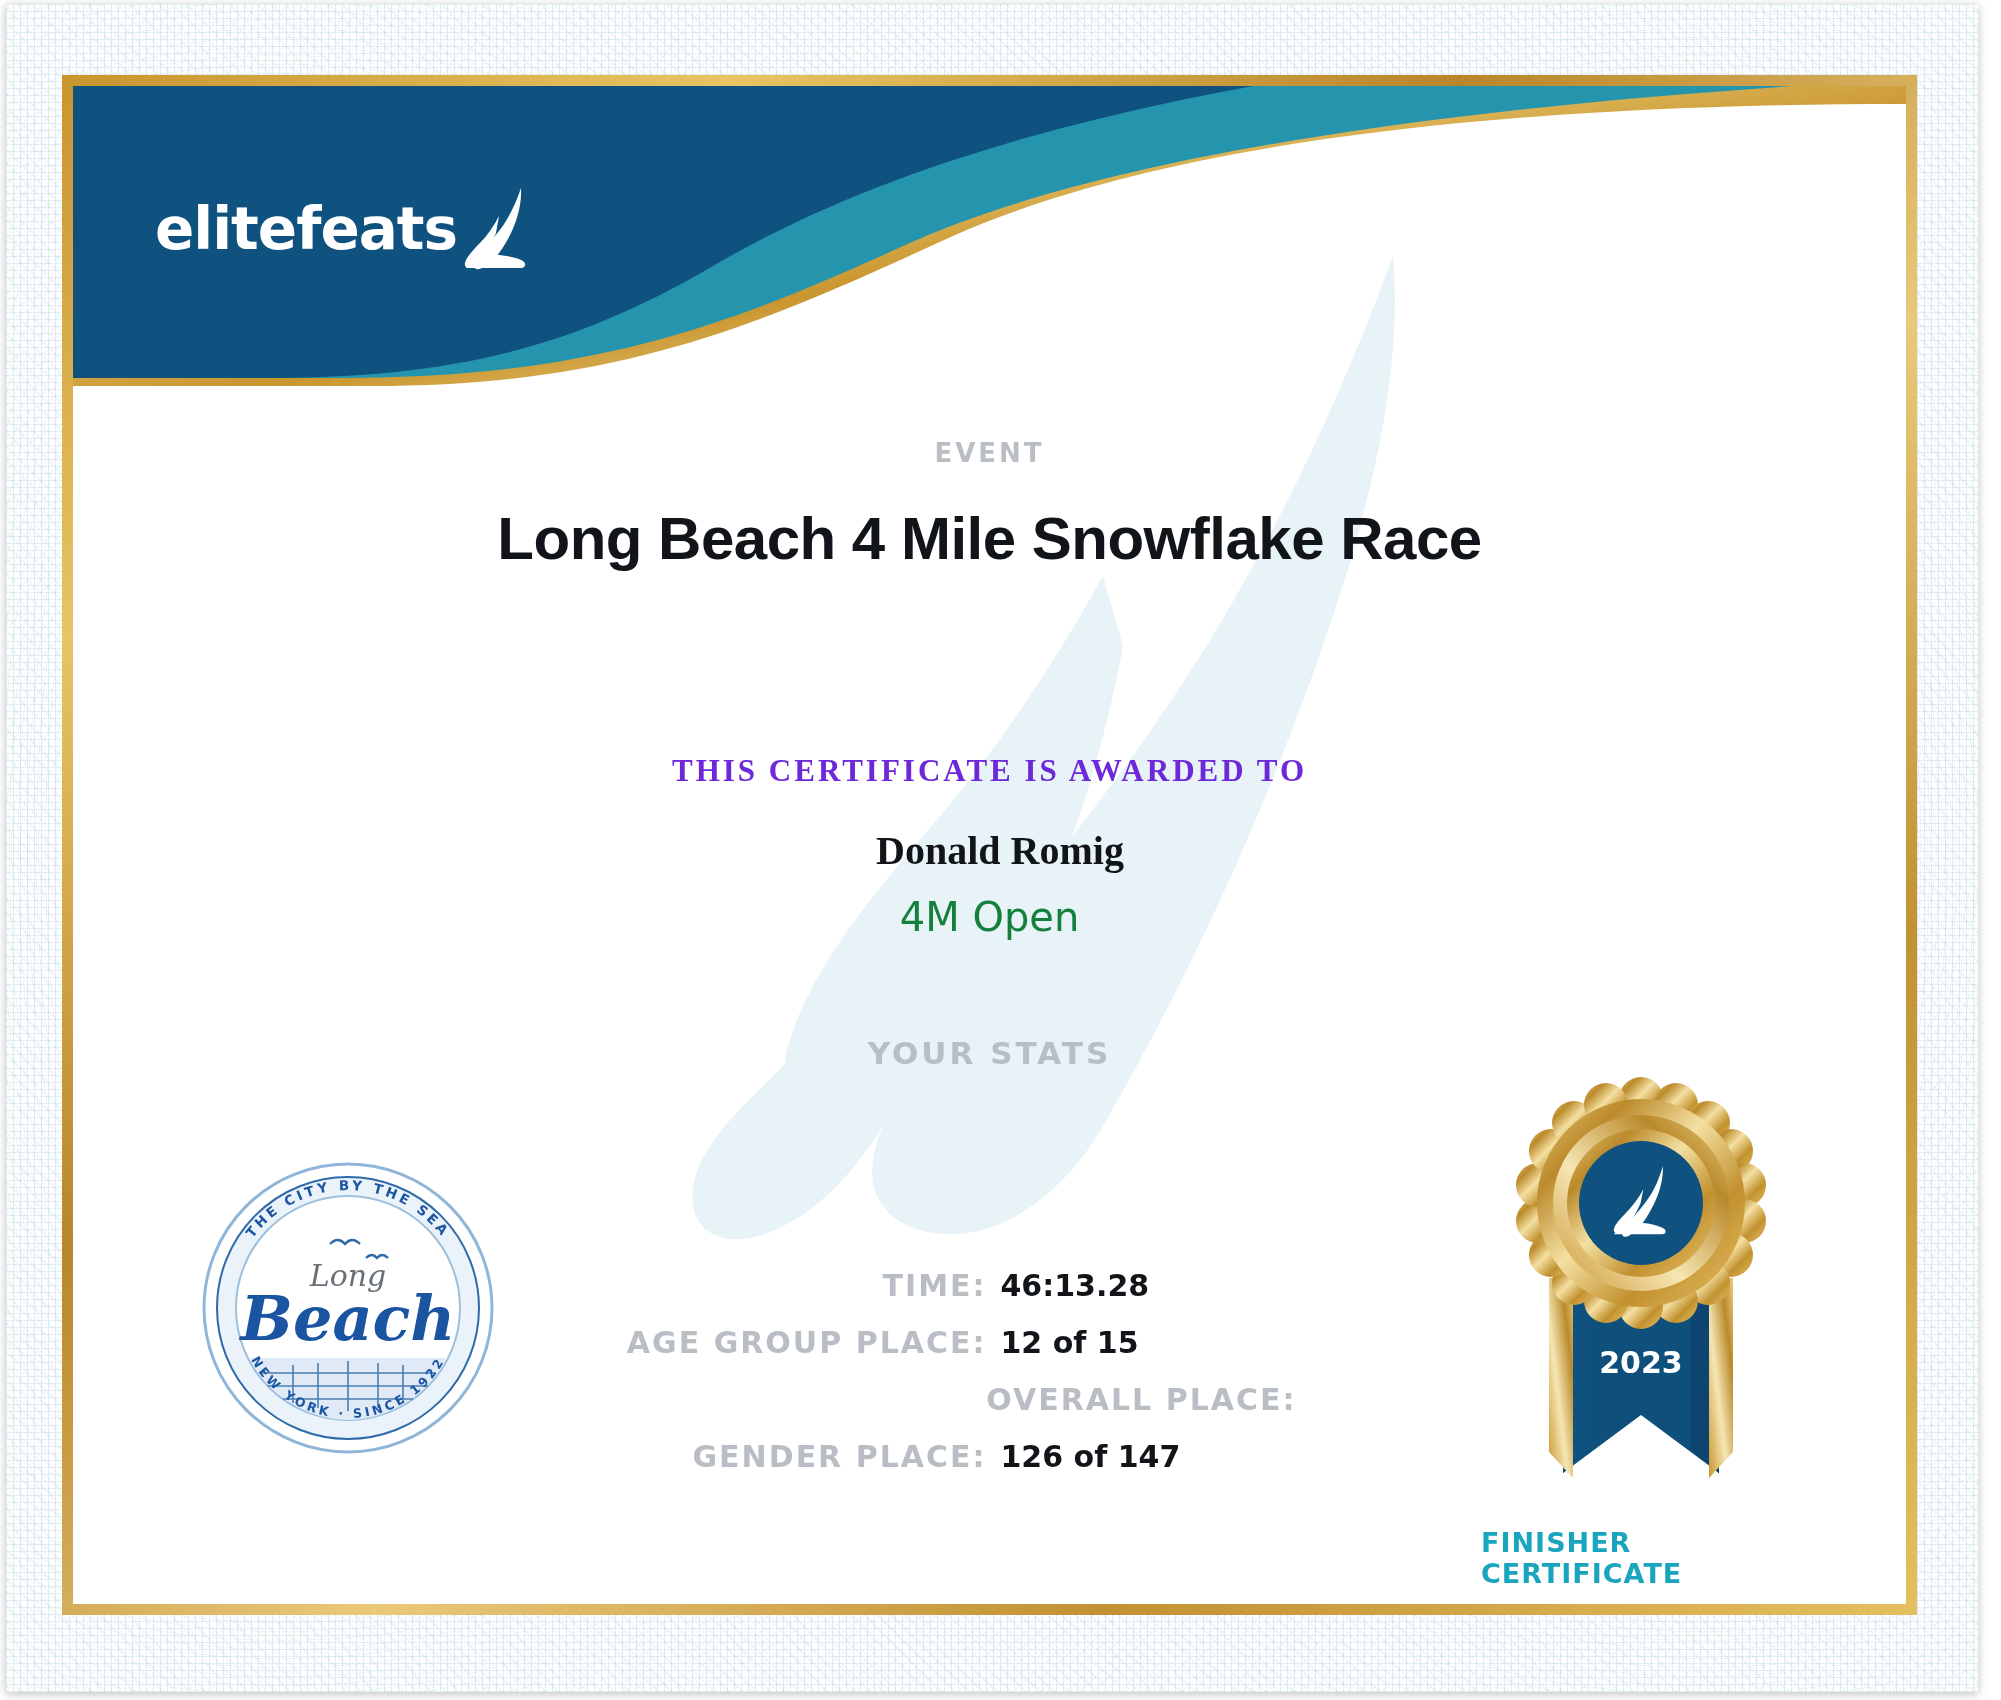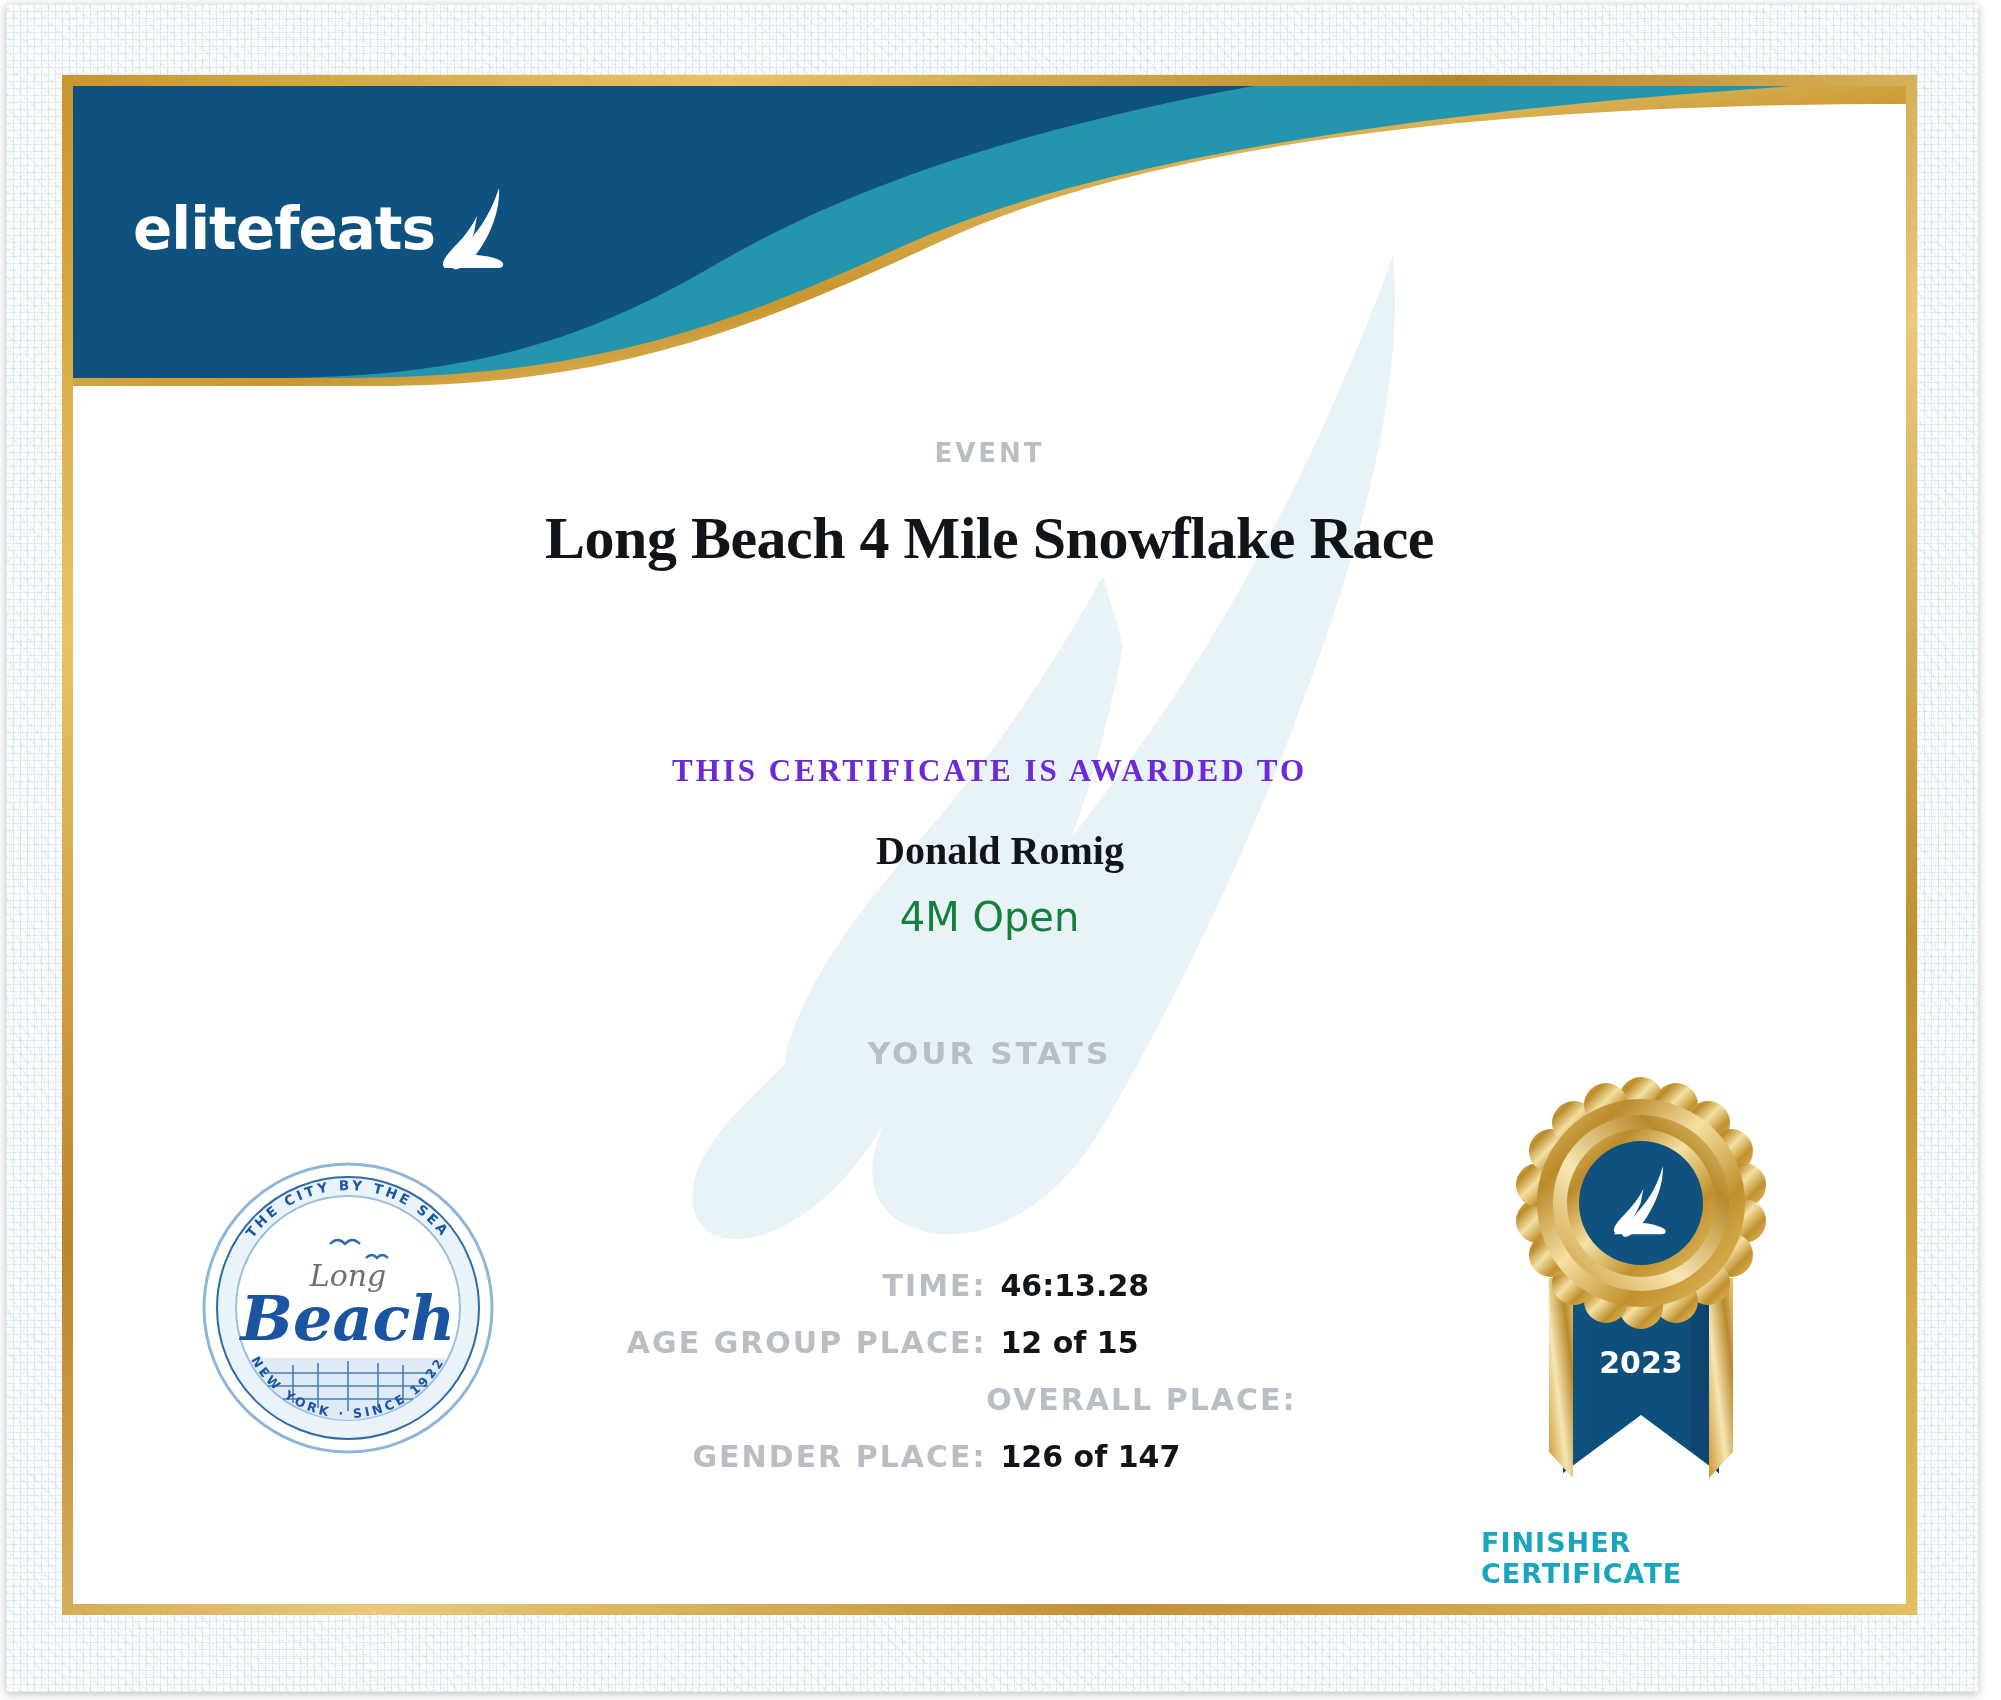--- a/index.html
+++ b/index.html
@@ -77,20 +77,21 @@
     display: flex;
     align-items: center;
     gap: 6px;
   }
   .brand-text {
     color: #ffffff;
     font-size: 58px;
     font-weight: 700;
     letter-spacing: -1px;
     font-family: "DejaVu Sans", sans-serif;
+    margin-left: 22px;
   }
   .brand-wing { display:block; }
 
   
   .watermark {
     position: absolute;
     left: 560px;
     top: 110px;
     opacity: 1;
     pointer-events: none;
@@ -118,21 +119,21 @@
     letter-spacing: 3px;
     font-weight: 600;
     font-family: "DejaVu Sans", sans-serif;
     text-transform: uppercase;
   }
   .event-name {
     margin-top: 36px;
     color: #111418;
     font-size: 60px;
     font-weight: 700;
-    font-family: Liberation Serif, serif;
+    font-family: Liberation Sans, sans-serif;
     letter-spacing: -0.5px;
   }
   .awarded-label {
     margin-top: 180px;
     color: #6d28d9;
     font-size: 31px;
     letter-spacing: 3px;
     font-weight: 600;
     font-family: Liberation Serif, serif;
     text-transform: uppercase;

